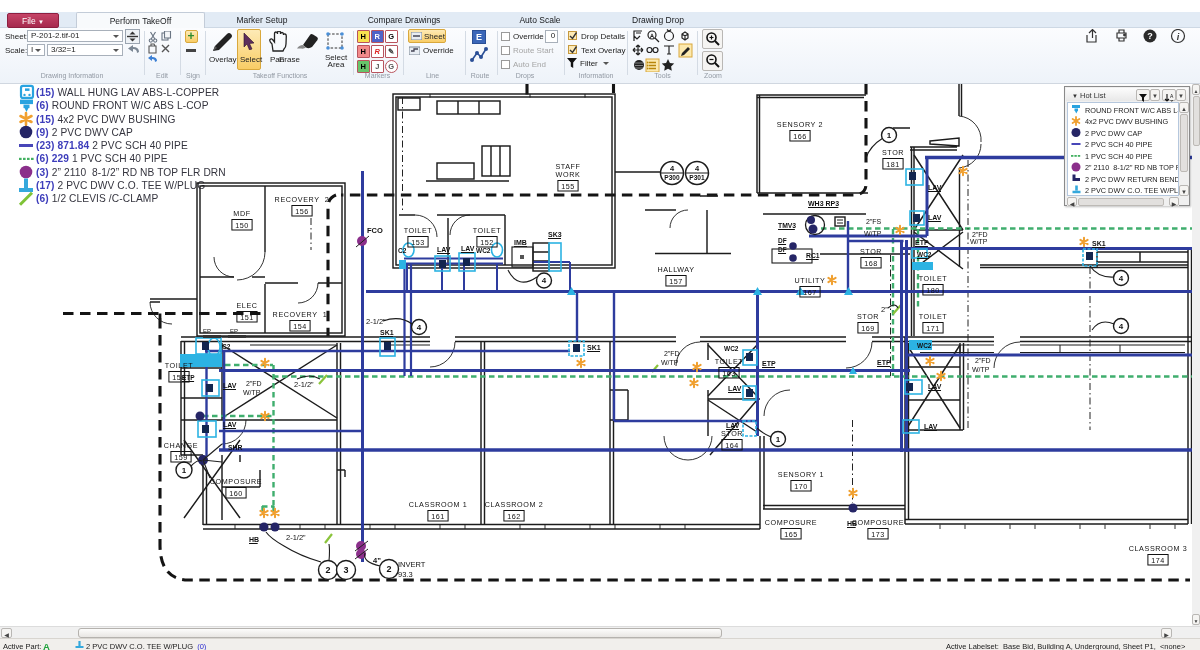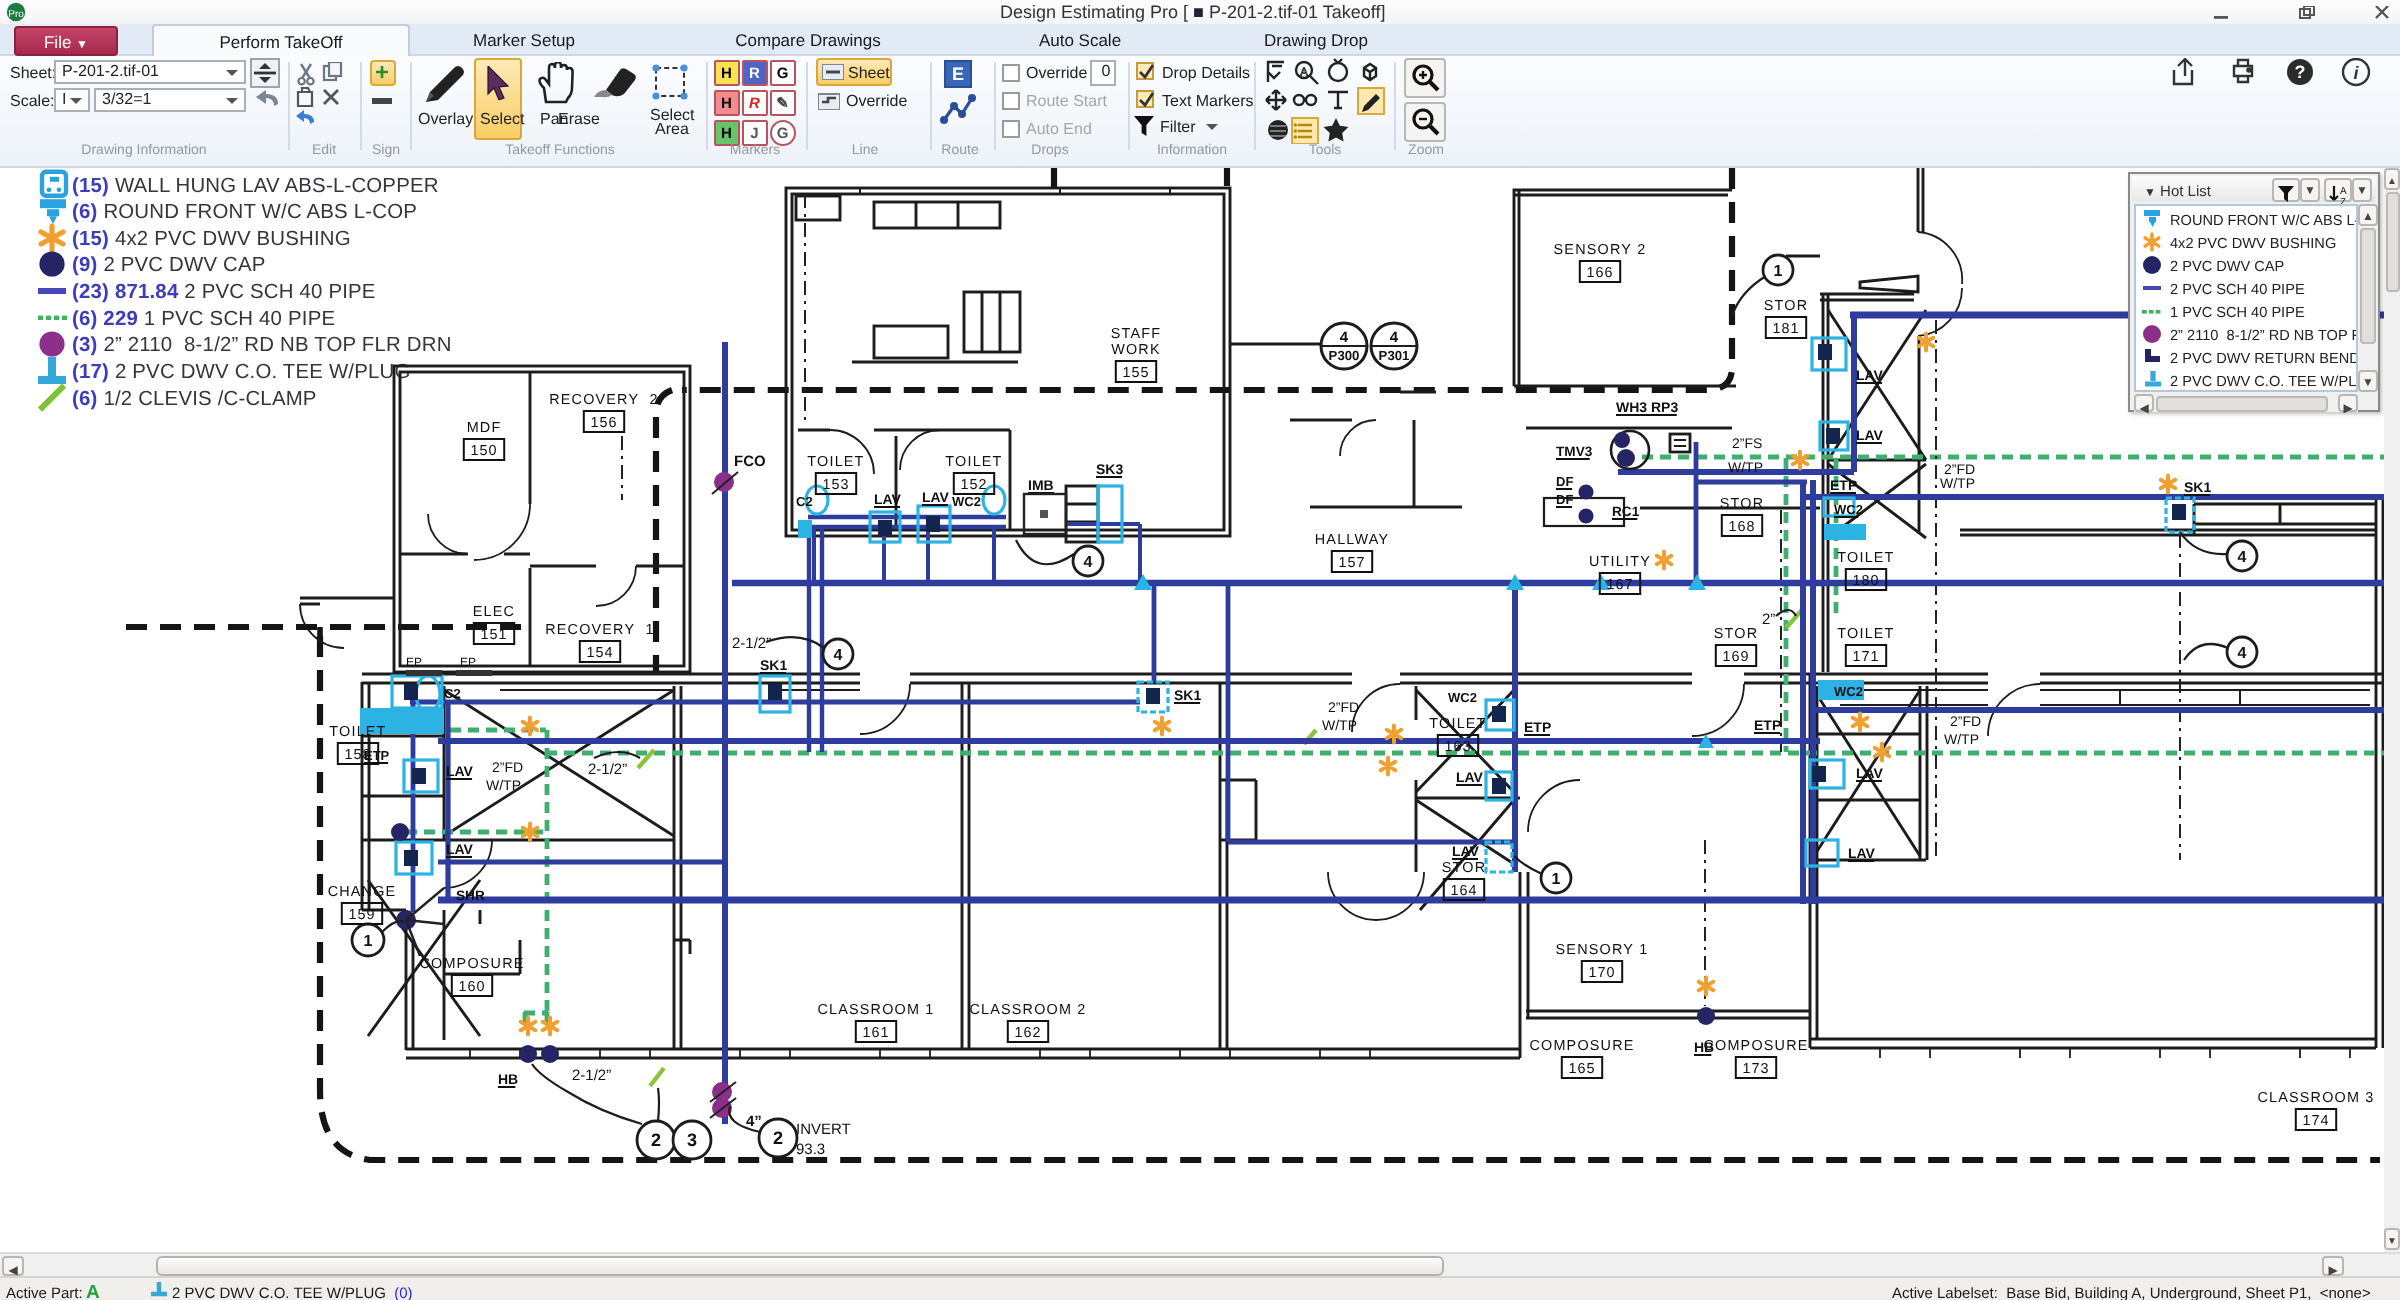--- a/index.html
+++ b/index.html
@@ -36,33 +36,20 @@
 #hscroll{left:0;top:626px;width:1200px;height:12px;background:#f0f0f0;border-top:1px solid #dcdcdc}
 #vscroll{left:1192px;top:84px;width:8px;height:542px;background:#f0f0f0}
 .sbtn{background:#f5f4f2;border:1px solid #b9b7b4;border-radius:2px}
 .arr{font-size:6px;color:#444;text-align:center}
 
 #statusbar{left:0;top:638px;width:1200px;height:12px;background:#f1efec;border-top:1px solid #d8d5d0;font-size:7.5px;color:#1a1a1a}
 </style></head>
 <body>
 <div id="app">
 
-<div class="abs" id="titlebar">
- <svg class="abs" style="left:3px;top:1px" width="12" height="10">
-        <circle cx="5" cy="5" r="4.6" fill="#1d7a44"></circle>
-        <text x="5" y="7.5" font-size="5" fill="#fff" text-anchor="middle">Pro</text>
-      </svg>
- <span class="abs" id="titletext">Design Estimating Pro [ <span style="color:#223">■</span> P-201-2.tif-01 Takeoff]</span>
- <svg class="abs" style="left:1104px;top:3px" width="96" height="8">
-  <rect x="3" y="5" width="7" height="1.4" fill="#555"></rect>
-  <rect x="46" y="1.5" width="5" height="4.5" fill="none" stroke="#555" stroke-width="1"></rect>
-  <rect x="48" y="0" width="5" height="4.5" fill="none" stroke="#555" stroke-width="1"></rect>
-  <path d="M84 0 L90 6 M90 0 L84 6" stroke="#555" stroke-width="1.2"></path>
- </svg>
-</div>
 
 <div class="abs" id="tabrow"></div>
 <div class="abs" id="filebtn">File <span style="font-size:6px">▼</span></div>
 <div class="abs tab activetab" style="left:76px;width:129px">Perform TakeOff</div>
 <div class="abs tab" style="left:212px;width:100px">Marker Setup</div>
 <div class="abs tab" style="left:338px;width:132px">Compare Drawings</div>
 <div class="abs tab" style="left:498px;width:84px">Auto Scale</div>
 <div class="abs tab" style="left:608px;width:100px">Drawing Drop</div>
 
 <div class="abs" id="ribbon"></div>
@@ -184,21 +171,21 @@
 
 <div class="abs ck ckor" style="left:568px;top:31px"></div>
 <svg class="abs" style="left:568px;top:31px" width="10" height="10">
       <path d="M2 5 L4.5 7.5 L8.5 1.5" stroke="#333" stroke-width="1.4" fill="none"></path>
     </svg>
 <div class="abs cklab" style="left:581px;top:32px">Drop Details</div>
 <div class="abs ck ckor" style="left:568px;top:45px"></div>
 <svg class="abs" style="left:568px;top:45px" width="10" height="10">
       <path d="M2 5 L4.5 7.5 L8.5 1.5" stroke="#333" stroke-width="1.4" fill="none"></path>
     </svg>
-<div class="abs cklab" style="left:581px;top:46px">Text Markers</div>
+<div class="abs cklab" style="left:581px;top:46px">Text Overlay</div>
 <svg class="abs" style="left:567px;top:58px" width="11" height="11">
       <path d="M0 0 H10 L6.2 4.5 V10 L3.8 8.5 V4.5 Z" fill="#111"></path>
     </svg>
 <div class="abs cklab" style="left:580px;top:59px">Filter</div>
 <div class="abs" style="left:603px;top:62px;width:0;height:0;border-left:3px solid transparent;border-right:3px solid transparent;border-top:3.5px solid #555"></div>
 <div class="abs glabel" style="left:565px;width:62px">Information</div>
 <div class="abs gdiv" style="left:627px"></div>
 
 <svg class="abs" style="left:632px;top:29px" width="62" height="43">
  <g stroke="#222" stroke-width="1.2" fill="none">

